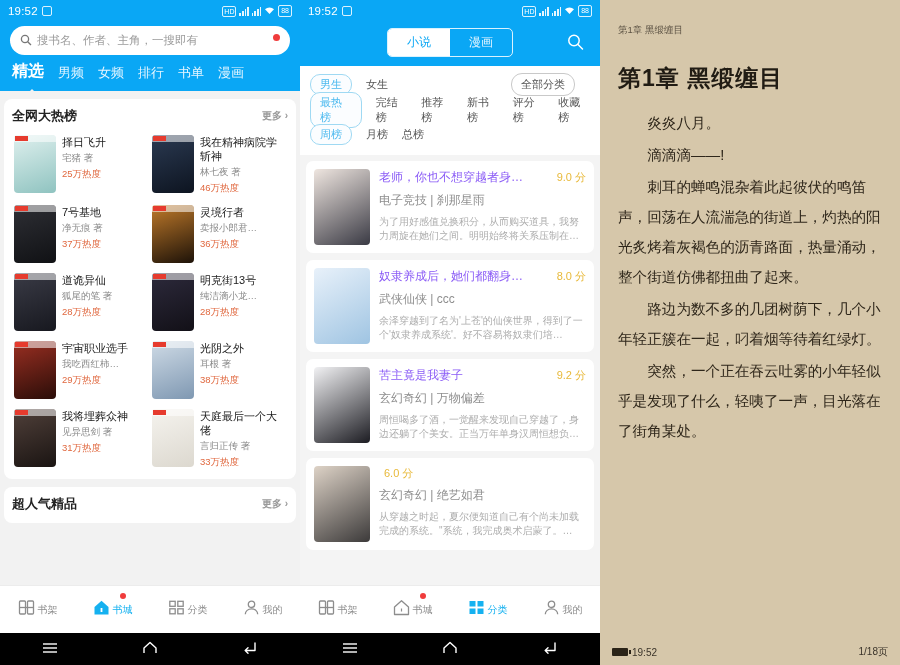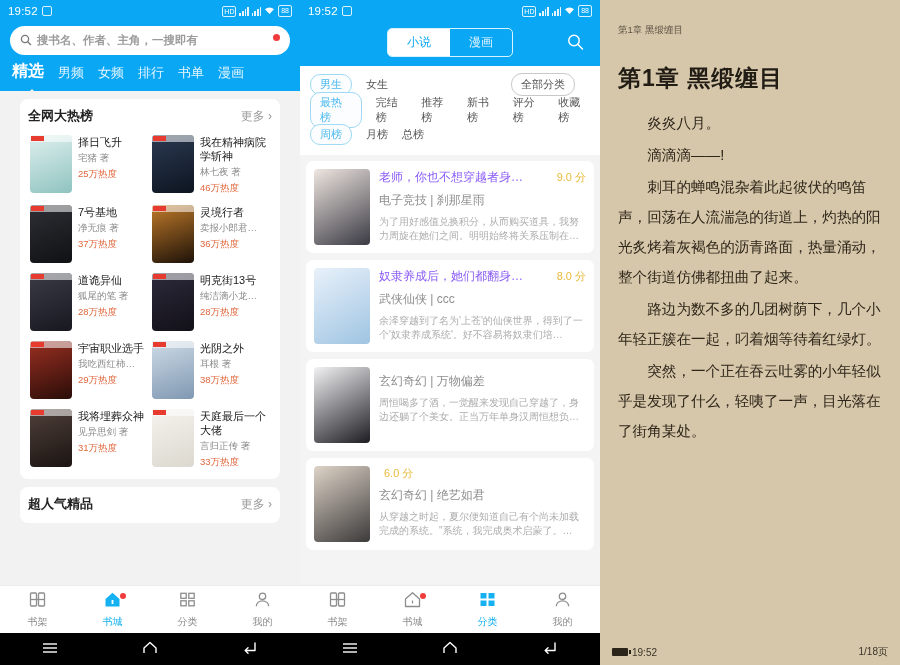--- a/index.html
+++ b/index.html
@@ -34,42 +34,41 @@
   .batt { font-size:7px; border:1px solid rgba(255,255,255,.85);
           border-radius:2px; padding:0 2px; line-height:10px; }
 
   
   .p1 { background:#f2f2f2; }
   .p1-top { background:#0aa7f5; padding-bottom:2px; }
   .searchbar {
     margin:4px 10px 6px; background:#fff; border-radius:16px;
     height:29px; display:flex; align-items:center; padding:0 10px;
     position:relative;
-    font-weight:bold;
   }
   .searchbar .sicon { margin-right:5px; flex:0 0 auto; }
   .searchbar .sph { font-size:11.5px; color:#9b9b9b; white-space:nowrap; }
   .reddot { width:7px; height:7px; border-radius:50%; background:#f03c3c;
             position:absolute; right:10px; top:8px; }
   .navtabs { display:flex; align-items:flex-end; gap:14px; padding:0 12px 4px;
              position:relative; }
   .navtab { color:#e6f6ff; font-size:13px; padding-bottom:3px; position:relative;}
   .navtab.active { color:#fff; font-size:16px; font-weight:bold; }
   .navcaret {
     position:absolute; left:26px; bottom:-6px; width:0;height:0;
     border-left:6px solid transparent; border-right:6px solid transparent;
     border-bottom:6px solid #f2f2f2;
   }
   .card {
-    background:#fff; margin:8px 20px 0; border-radius:8px; padding:8px 8px 4px;
+    background:#fff; margin:8px 4px 0; border-radius:8px; padding:8px 8px 4px;
   }
   .card-hd { display:flex; justify-content:space-between; align-items:center;
              margin-bottom:6px; }
   .card-hd .t { font-size:13px; font-weight:bold; color:#222; }
-  .card-hd .m { font-size:12px; color:#999; }
+  .card-hd .m { font-size:10px; color:#999;font-weight:bold; }
   .bgrid { display:flex; flex-wrap:wrap; }
   .bcell { width:50%; display:flex; padding:4px 2px 6px; }
   .bcover { width:42px; height:58px; border-radius:4px; flex:0 0 auto;
             position:relative; overflow:hidden; }
   .bcover .tagl { position:absolute; top:0; left:0; right:0; height:7px;
                   background:rgba(255,255,255,.55); }
   .bcover .tagl i { display:block; width:13px; height:5px; margin:1px 0 0 1px;
                     background:#e63b2e; }
   .bmeta { padding-left:6px; overflow:hidden; flex:1 1 auto; }
   .btitle { font-size:11px; color:#1a1a1a; line-height:14px;
@@ -109,21 +108,21 @@
               overflow:hidden; text-overflow:ellipsis; max-width:152px; }
   .bn-score { font-size:11px; color:#e8b93a; flex:0 0 auto; margin-left:5px; }
   .bn-cat { font-size:12px; color:#8e8e8e; margin-top:6px; }
   .bn-desc { font-size:10px; color:#adadad; line-height:14px; margin-top:6px;
              display:-webkit-box; -webkit-line-clamp:2;
              -webkit-box-orient:vertical; overflow:hidden; }
 
   
   .tabbar { position:absolute; left:0; right:0; bottom:32px; height:48px;
             background:#fff; display:flex; border-top:1px solid #ececec; }
-  .tabitem { flex:1; display:flex; flex-direction:column; align-items:center;
+  .tabitem { flex:1; display:flex; flex-direction:row; align-items:center;
              justify-content:center; gap:3px; position:relative; }
   .tabitem .lbl { font-size:10px; color:#8d8d8d; }
   .tabitem.on .lbl { color:#15b1f0; }
   .tabdot { width:6px; height:6px; border-radius:50%; background:#f03c3c;
             position:absolute; top:7px; left:calc(50% + 7px); }
   .navbar { position:absolute; left:0; right:0; bottom:0; height:32px;
             background:#000; display:flex; align-items:center;
             justify-content:space-around; }
 
   
@@ -472,20 +471,24 @@
             <span class="bn-title">奴隶养成后，她们都翻身…</span>
             <span class="bn-score">8.0 分</span>
           </div>
           <div class="bn-cat">武侠仙侠 | ccc</div>
           <div class="bn-desc">余泽穿越到了名为'上苍'的仙侠世界，得到了一个'奴隶养成系统'。好不容易将奴隶们培…</div>
         </div>
       </div>
       <div class="brow">
         <div class="bthumb" style="background:linear-gradient(150deg,#f2f2f4,#1c1c22)"></div>
         <div class="binfo">
+          <div class="binfo-hd">
+            <span class="bn-title">苦主竟是我妻子</span>
+            <span class="bn-score">9.2 分</span>
+          </div>
           <div class="bn-cat">玄幻奇幻 | 万物偏差</div>
           <div class="bn-desc">周恒喝多了酒，一觉醒来发现自己穿越了，身边还躺了个美女。正当万年单身汉周恒想负…</div>
         </div>
       </div>
       <div class="brow">
         <div class="bthumb" style="background:linear-gradient(150deg,#ded3c7,#3c3a3a)"></div>
         <div class="binfo">
           <div class="binfo-hd">
             <span class="bn-score">6.0 分</span>
           </div>

